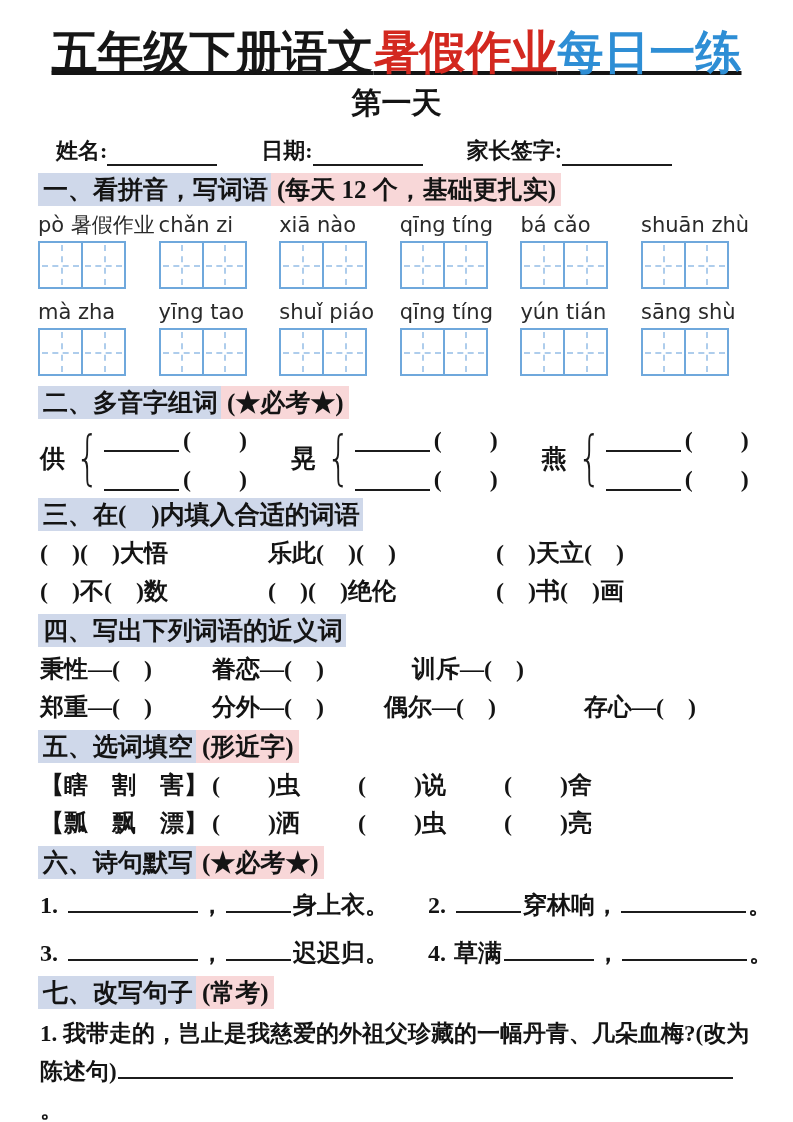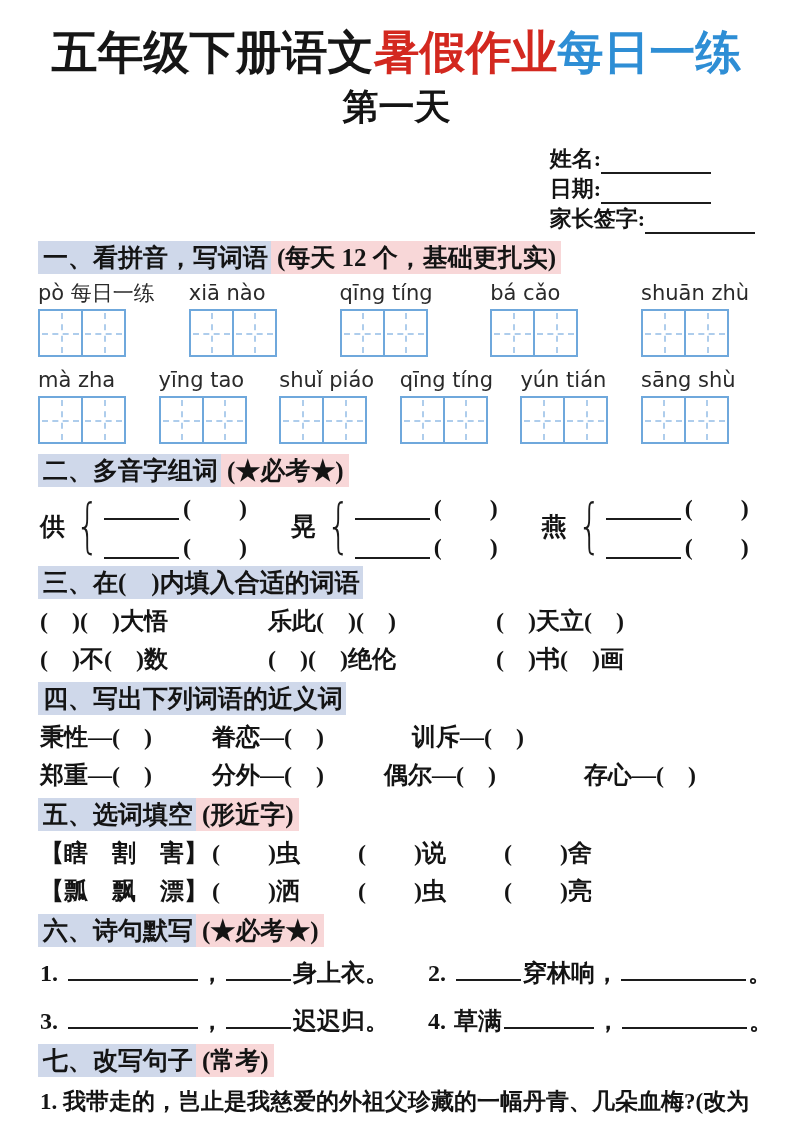--- a/index.html
+++ b/index.html
@@ -4,28 +4,28 @@
 <style>
   html,body{margin:0;padding:0;background:#ffffff;}
   .page{
     position:relative;width:793px;height:1122px;box-sizing:border-box;
     background:#ffffff;padding:26px 38px 16px 38px;overflow:hidden;
     font-family:"Liberation Serif",serif;color:#141414;
   }
   
   .title{
     font-family:"DejaVu Sans",sans-serif;font-weight:bold;font-size:46px;
-    line-height:1.15;white-space:nowrap;text-align:center;letter-spacing:0px;
+    line-height:1.15;white-space:nowrap;text-align:center;letter-spacing:0px;text-decoration:underline;
   }
   .t-black{color:#161616;}
   .t-red{color:#d3281f;}
   .t-blue{color:#2e8ed5;}
-  .day{font-size:36px;font-weight:bold;text-align:center;margin-top:4px;}
-  
-  .info-row{display:flex;align-items:flex-end;margin-top:12px;font-size:22px;font-weight:bold;padding-left:18px;flex-direction:column;}
+  .day{font-size:30px;font-weight:bold;text-align:center;margin-top:4px;}
+  
+  .info-row{display:flex;align-items:flex-end;margin-top:12px;font-size:22px;font-weight:bold;padding-left:18px;}
   .info-field{display:flex;align-items:flex-end;margin-right:44px;}
   .info-field:last-child{margin-right:0;}
   .blank{display:inline-block;border-bottom:2px solid #1c1c1c;height:1.05em;vertical-align:baseline;} .bw65{width:65px;} .bw90{width:90px;} .bw75{width:75px;}
   .bw110{width:110px;} .bw125{width:125px;} .bw130{width:130px;} .bw615{width:615px;}
   
   .sec-head{font-size:25px;font-weight:bold;line-height:34px;margin:7px 0 5px 0;white-space:nowrap;}
   .hl-blue{background:#cfd8ea;padding:3px 3px 3px 5px;}
   .hl-pink{background:#f8d7d8;padding:3px 5px 3px 6px;}
   
   .py-row{display:flex;justify-content:space-between;margin:2px 0 10px 0;}
@@ -83,21 +83,28 @@
       <span class="blank bw110"></span>
     </div>
   </div>
 
   <div class="sec-head">
     <span class="hl-blue">一、看拼音，写词语</span><span class="hl-pink">(每天 12 个，基础更扎实)</span>
   </div>
 
   <div class="py-row">
     <div class="py-col">
-      <div class="py-label">pò 每日一练</div>
+      <div class="py-label">pò 暑假作业</div>
+      <div class="box-pair">
+          <div class="box-cell"></div>
+          <div class="box-cell"></div>
+        </div>
+    </div>
+    <div class="py-col">
+      <div class="py-label">chǎn zi</div>
       <div class="box-pair">
           <div class="box-cell"></div>
           <div class="box-cell"></div>
         </div>
     </div>
     <div class="py-col">
       <div class="py-label">xiā nào</div>
       <div class="box-pair">
           <div class="box-cell"></div>
           <div class="box-cell"></div>

